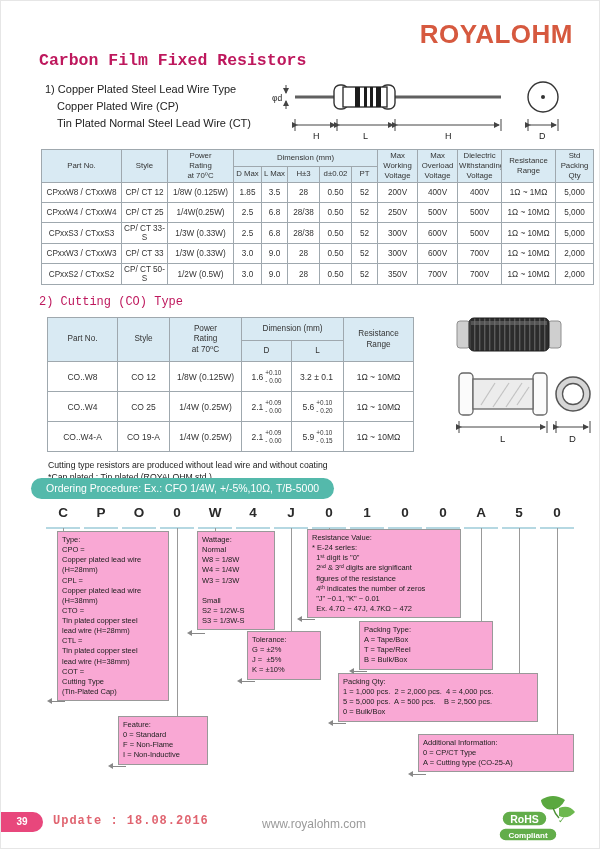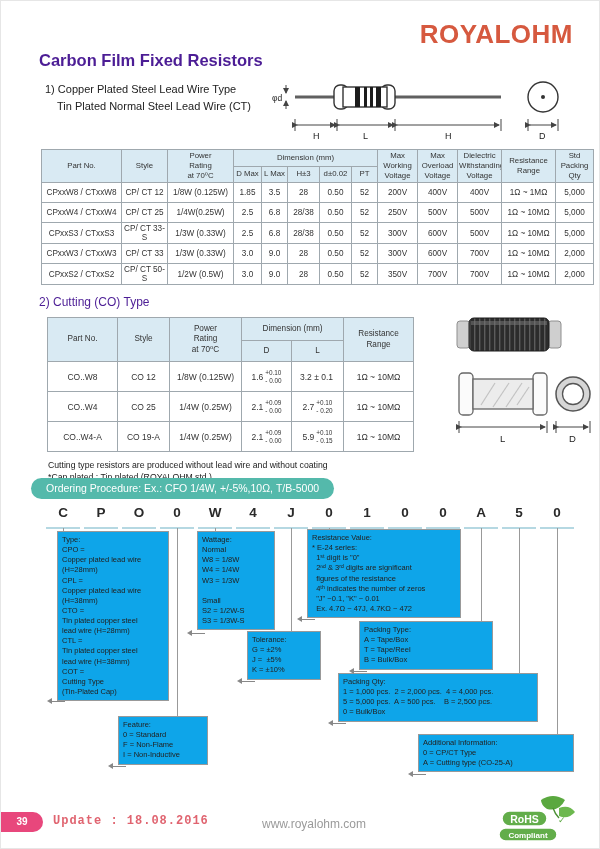--- a/index.html
+++ b/index.html
@@ -1,19 +1,19 @@
 <!DOCTYPE html>
 <html><head>
 <meta charset="utf-8">
 <style>
   html,body{margin:0;padding:0;background:#fff;}
   .page{position:relative;width:600px;height:849px;background:#fff;border:1px solid #e6e6e6;box-sizing:border-box;
         font-family:"Liberation Sans","DejaVu Sans",sans-serif;color:#333;overflow:hidden;}
   .logo{position:absolute;top:18px;right:26px;font-size:26px;font-weight:bold;color:#d6593f;letter-spacing:.5px;}
-  .title{position:absolute;left:38px;top:50px;font-size:16.5px;font-weight:600;color:#4c1d95;}
+  .title{position:absolute;left:38px;top:50px;font-size:16.5px;font-weight:600;color:#be185d;font-family:Liberation Mono, monospace;}
   .sec1{position:absolute;left:44px;top:80px;font-size:11px;color:#222;line-height:1.55;}
   .sec1 .ind{margin-left:12px;}
   .diag1{position:absolute;left:270px;top:74px;}
   .diag2{position:absolute;left:430px;top:306px;}
   table{border-collapse:collapse;table-layout:fixed;}
   .t1{position:absolute;left:40px;top:148px;width:552px;border:1px solid #8b959b;}
   .t1 th,.t1 td{border:1px solid #9fa8ae;text-align:center;vertical-align:middle;padding:1px;white-space:pre-line;overflow:hidden;}
   .t1 thead th{background:#d9eaf3;font-weight:normal;font-size:7.8px;line-height:1.3;color:#333;}
   .t1 tbody td{height:17px;font-size:8.2px;background:#fff;}
   .t2{position:absolute;left:46px;top:316px;width:366px;border:1px solid #8b959b;}
@@ -22,21 +22,21 @@
   .t2 tbody td{height:27px;font-size:8.5px;background:#fff;}
   .tval{vertical-align:middle;font-size:8.5px;}
   .tstack{display:inline-flex;flex-direction:column;font-size:6.4px;line-height:1.2;text-align:left;margin-left:2px;vertical-align:middle;}
   .notes{position:absolute;left:47px;top:436px;font-size:8.7px;line-height:1.35;color:#222;margin-top:23px;}
   .banner{position:absolute;left:30px;top:477px;height:21px;line-height:21px;padding:0 15px;border-radius:11px;
           background:#54b9ab;color:#fff;font-size:10.5px;}
   .ord{position:absolute;left:0;top:503px;width:600px;height:305px;}
   .ochar{position:absolute;top:1px;width:34px;text-align:center;font-size:13.5px;font-weight:600;color:#2a2a2a;}
   .ouline{position:absolute;top:23px;width:34px;height:2px;background:#b5d8e2;}
   .vline{position:absolute;width:1px;background:#999;}
-  .obox{position:absolute;border:1px solid #999;background:#0ea5e9;padding:3px 4px;font-size:7.5px;line-height:1.35;
+  .obox{position:absolute;border:1px solid #999;background:#f9a8d4;padding:3px 4px;font-size:7.5px;line-height:1.35;
         white-space:pre-wrap;color:#222;}
   .arr{position:absolute;height:1px;width:14px;background:#888;}
   .arr::before{content:"";position:absolute;left:-4px;top:-3px;border-top:3.5px solid transparent;
         border-bottom:3.5px solid transparent;border-right:5px solid #888;}
   .footer-badge{position:absolute;left:0;top:811px;width:42px;height:20px;background:#e8477c;color:#fff;
         border-radius:0 10px 10px 0;text-align:center;line-height:20px;font-size:10px;font-weight:bold;}
   .footer-update{position:absolute;left:52px;top:813px;font-family:"Liberation Mono","DejaVu Sans Mono",monospace;
         font-size:12px;letter-spacing:1px;color:#e06470;font-weight:bold;}
   .footer-url{position:absolute;left:0;right:0;top:816px;text-align:center;font-size:12px;color:#9a9a9a;margin-left:28px;}
   .rohs{position:absolute;right:22px;top:793px;}
@@ -44,20 +44,21 @@
 </head>
 <body>
 
 <div class="page">
 
   <div class="logo">ROYALOHM</div>
   <div class="title">Carbon Film Fixed Resistors</div>
 
   <div class="sec1">
     <div>1) Copper Plated Steel Lead Wire Type</div>
+    <div class="ind">Copper Plated Wire (CP)</div>
     <div class="ind">Tin Plated Normal Steel Lead Wire (CT)</div>
   </div>
 
   <svg class="diag1" width="318" height="70" viewBox="0 0 318 70">
     <defs>
       <marker id="ar1" markerWidth="7" markerHeight="7" refX="5" refY="3" orient="auto">
         <path d="M0,0 L6,3 L0,6 Z" fill="#444"></path>
       </marker>
     </defs>
     <text x="1" y="26" font-size="8.5" fill="#222">φd</text>
@@ -249,21 +250,21 @@
         <td>1/8W (0.125W)</td>
         <td><span class="tval">1.6</span><span class="tstack"><span>+0.10</span><span>- 0.00</span></span></td>
         <td><span class="tval">3.2 ± 0.1</span><span class="tstack"><span></span><span></span></span></td>
         <td>1Ω ~ 10MΩ</td>
       </tr>
       <tr>
         <td>CO..W4</td>
         <td>CO 25</td>
         <td>1/4W (0.25W)</td>
         <td><span class="tval">2.1</span><span class="tstack"><span>+0.09</span><span>- 0.00</span></span></td>
-        <td><span class="tval">2.7</span><span class="tstack"><span>+0.10</span><span>- 0.20</span></span></td>
+        <td><span class="tval">5.6</span><span class="tstack"><span>+0.10</span><span>- 0.20</span></span></td>
         <td>1Ω ~ 10MΩ</td>
       </tr>
       <tr>
         <td>CO..W4-A</td>
         <td>CO 19-A</td>
         <td>1/4W (0.25W)</td>
         <td><span class="tval">2.1</span><span class="tstack"><span>+0.09</span><span>- 0.00</span></span></td>
         <td><span class="tval">5.9</span><span class="tstack"><span>+0.10</span><span>- 0.15</span></span></td>
         <td>1Ω ~ 10MΩ</td>
       </tr>

